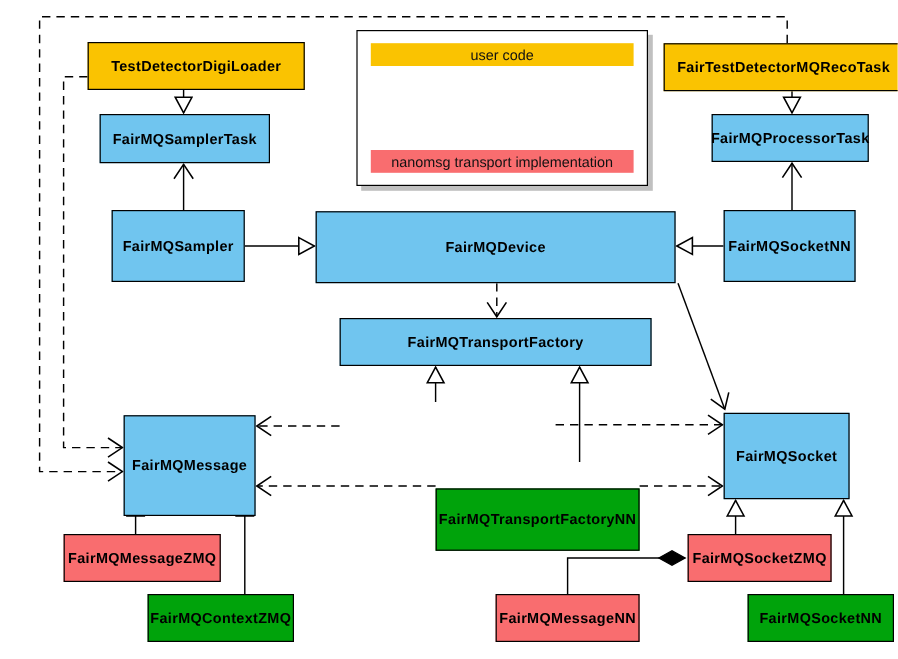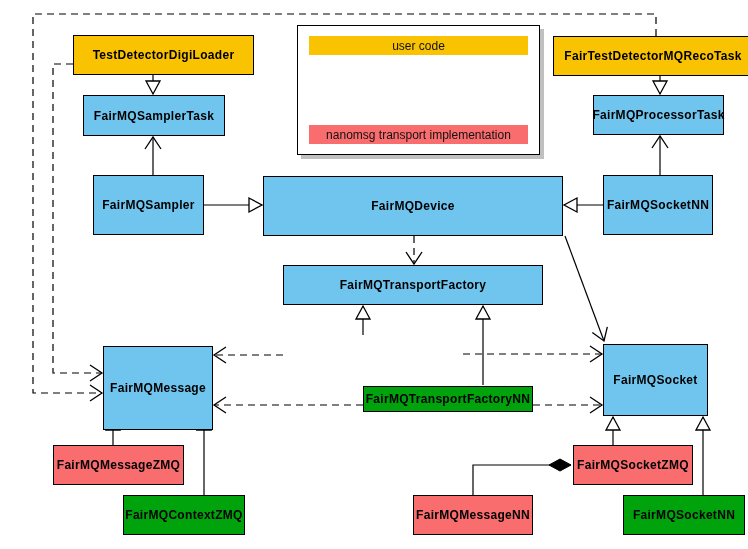--- a/index.html
+++ b/index.html
@@ -76,21 +76,21 @@
 
   <div class="node c-framework" style="left:583px;top:175px;width:110px;height:60px">FairMQSocketNN</div>
 
   <div class="node c-framework abstract" style="left:573px;top:95px;width:131px;height:40px">FairMQProcessorTask</div>
 
   <div class="node c-user" style="left:533px;top:36px;width:200px;height:40px">FairTestDetectorMQRecoTask</div>
 
   <div class="node c-framework abstract" style="left:263px;top:265px;width:260px;height:40px">FairMQTransportFactory</div>
 
 
-  <div class="node c-nn" style="left:343px;top:386px;width:170px;height:26px">FairMQTransportFactoryNN</div>
+  <div class="node c-nn" style="left:343px;top:407px;width:170px;height:52px">FairMQTransportFactoryNN</div>
 
   <div class="node c-framework abstract" style="left:83px;top:346px;width:110px;height:84px">FairMQMessage</div>
 
   <div class="node c-framework abstract" style="left:583px;top:344px;width:105px;height:72px">FairMQSocket</div>
 
   <div class="node c-zmq" style="left:33px;top:445px;width:131px;height:40px">FairMQMessageZMQ</div>
 
   <div class="node c-nn" style="left:103px;top:495px;width:122px;height:40px">FairMQContextZMQ</div>
 
   <div class="node c-zmq" style="left:393px;top:495px;width:120px;height:40px">FairMQMessageNN</div>

